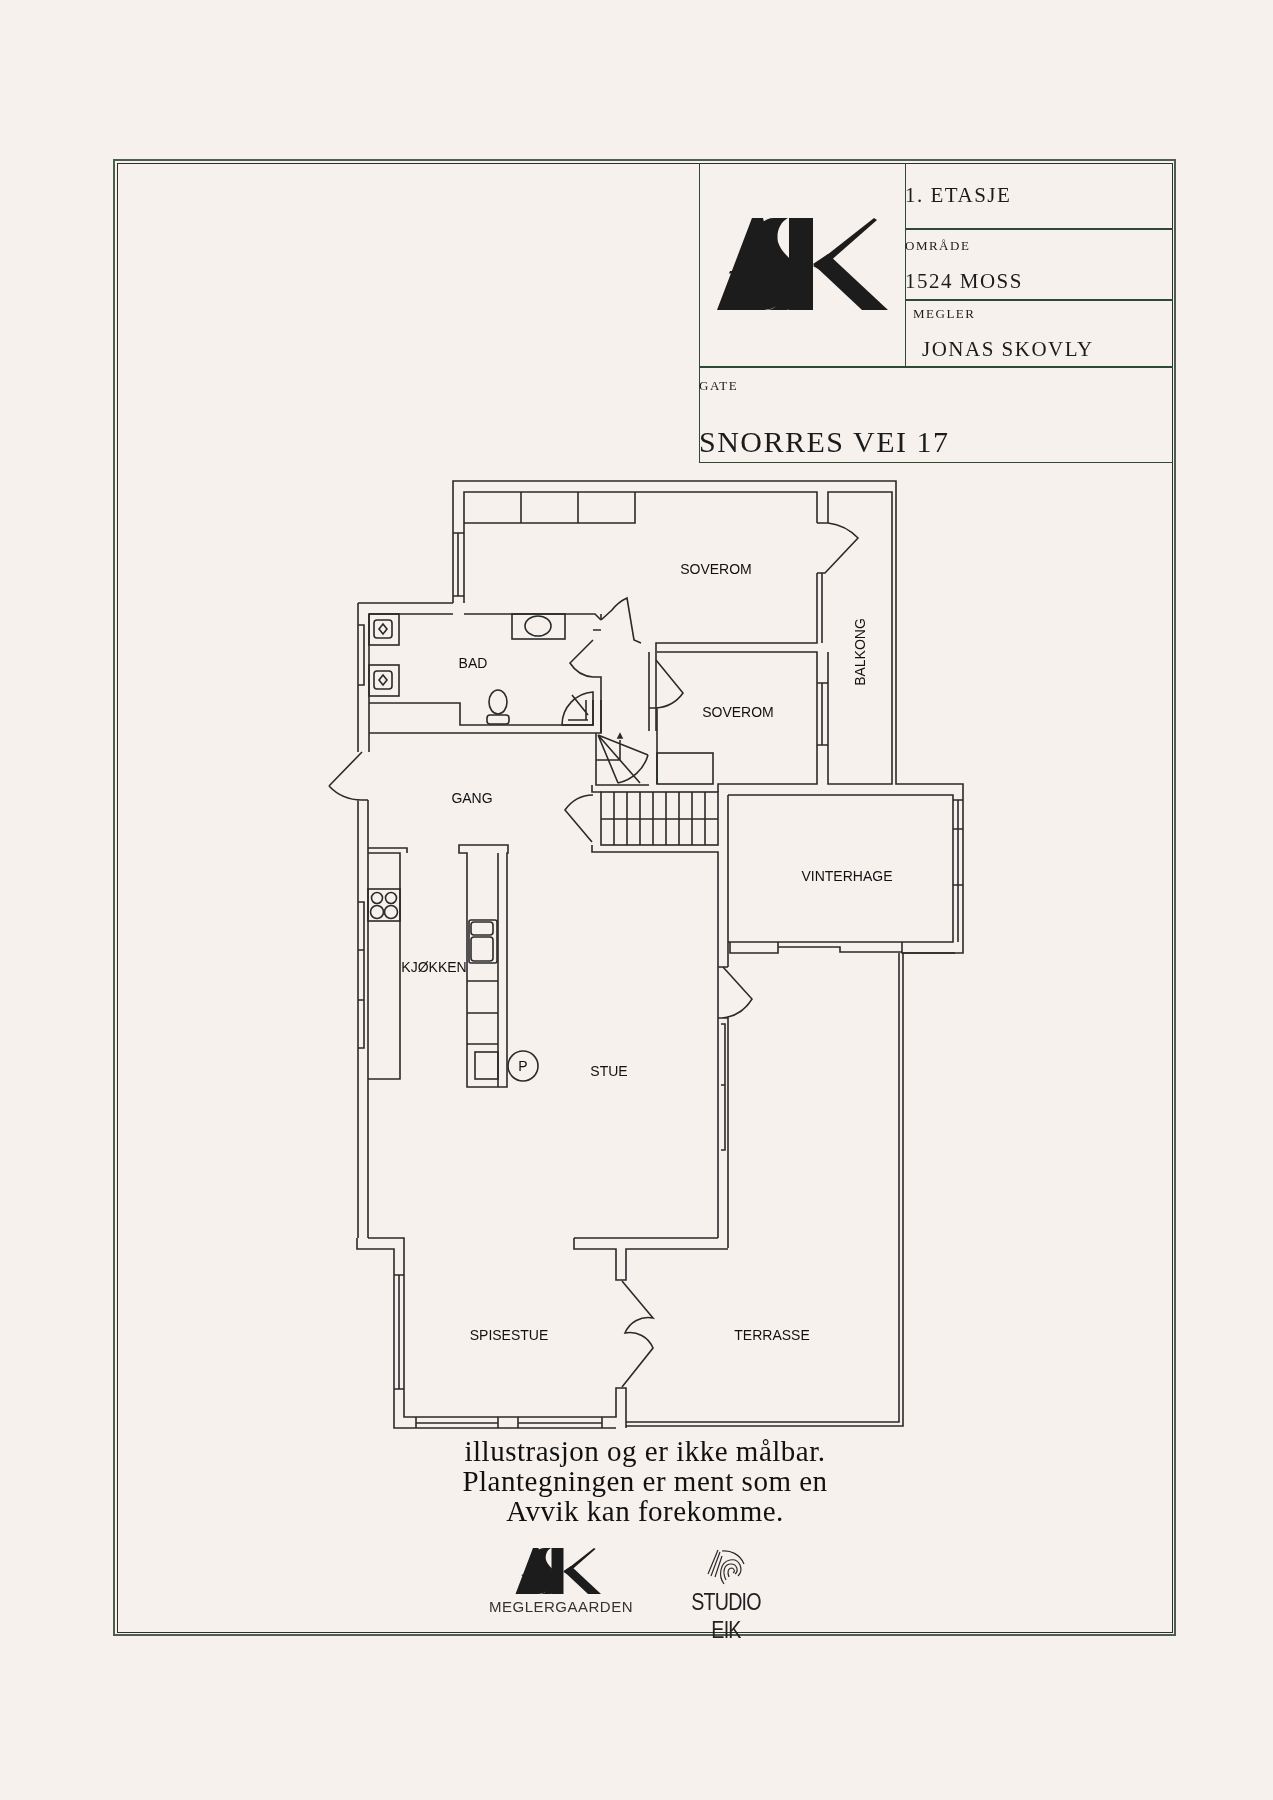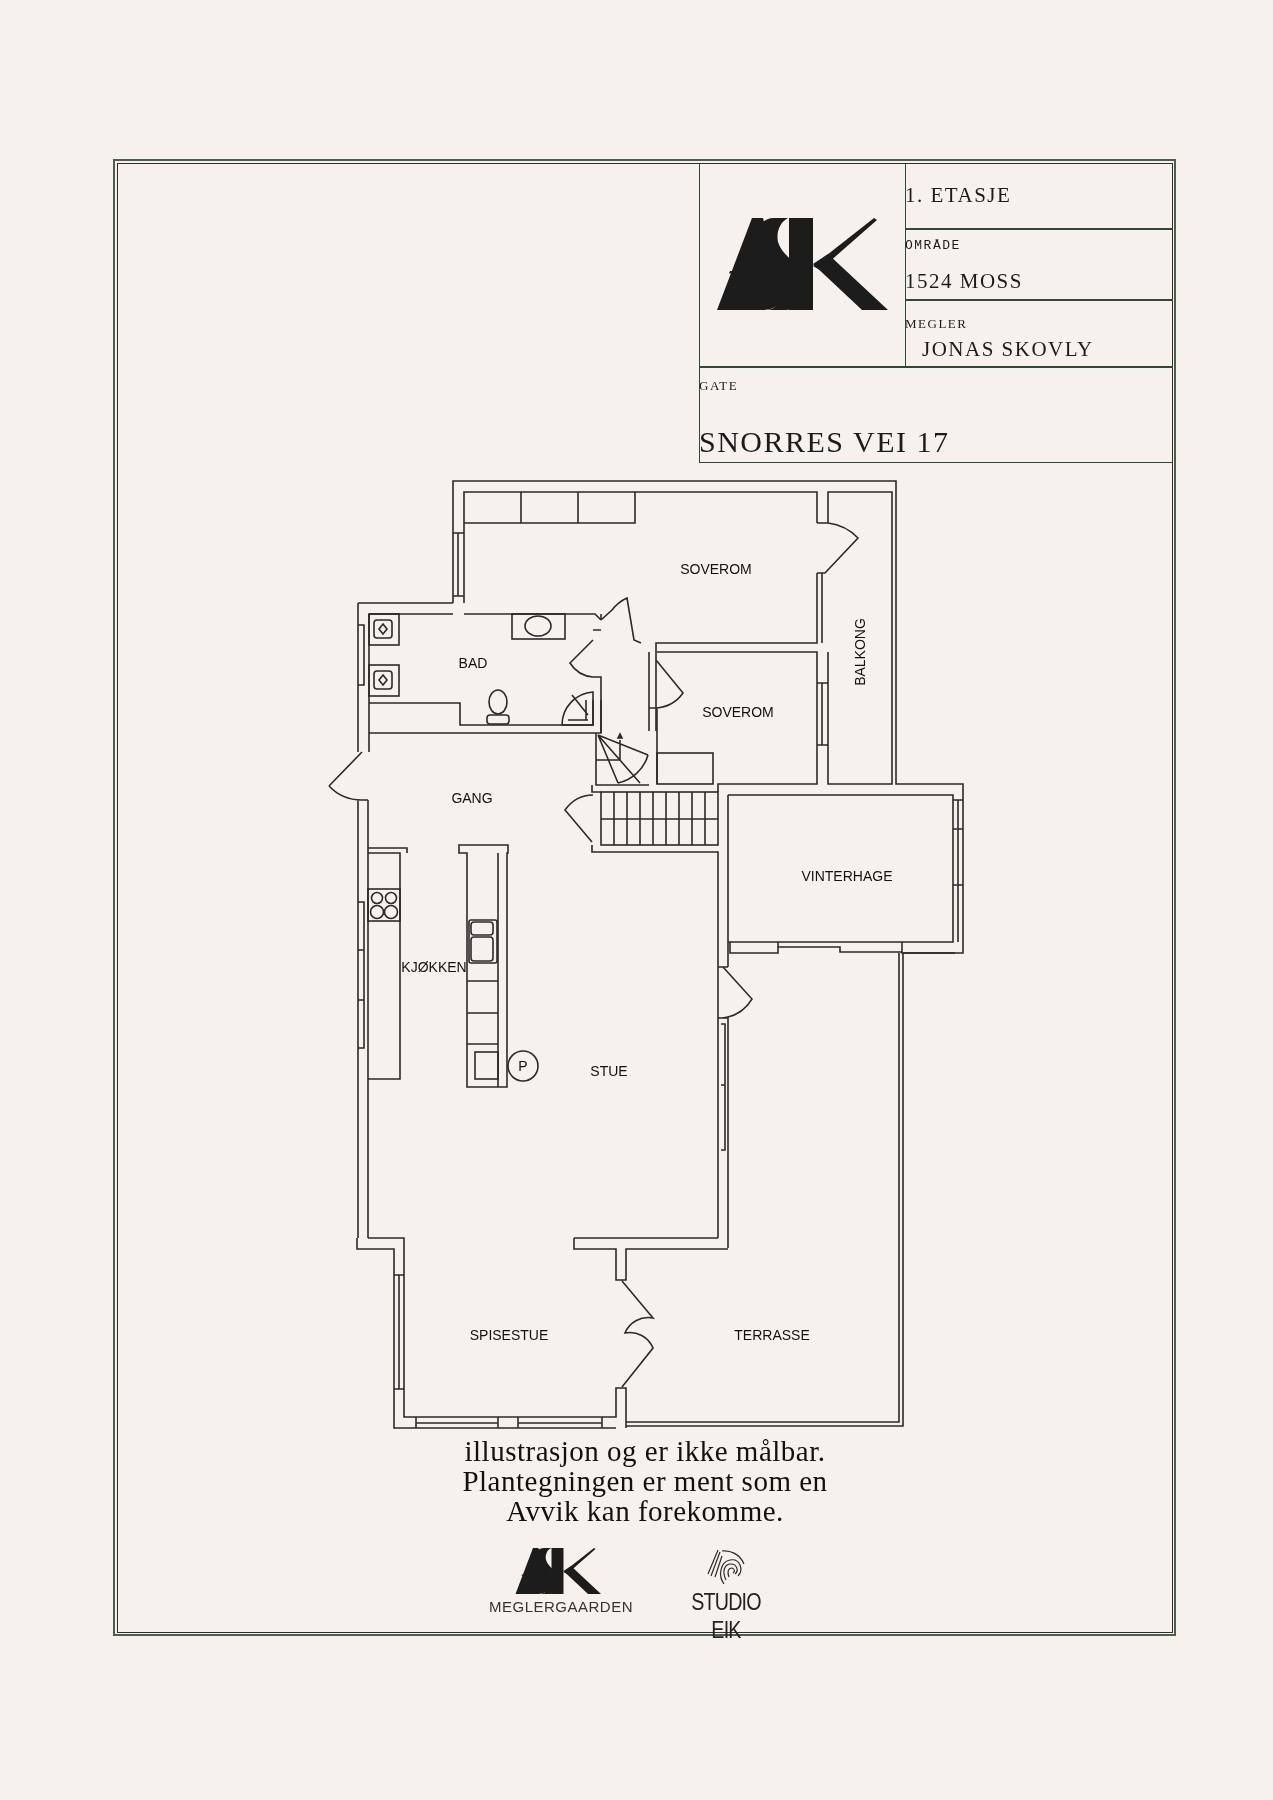--- a/index.html
+++ b/index.html
@@ -39,23 +39,23 @@
 
       <path d="M58 2 C40 2 38 24 48 36 C60 50 70 58 66 80 C64 90 56 94 50 94 L70 94 C88 94 92 76 88 62 C84 48 66 40 62 26 C60 16 64 6 72 2 Z" fill="#1c1c1c"></path>
 
       <rect x="73" y="2" width="24" height="92"></rect>
       <path d="M97 50 L158 2 L161 4 L104 54 Z"></path>
       <path d="M97 48 L112 38 L172 94 L146 94 Z"></path>
     </g>
   </svg>
 
   <div class="tb-text val-mid" style="left:905px;width:268px;top:183px;">1. ETASJE</div>
-  <div class="tb-text lbl-small" style="left:905px;width:314px;top:238px;font-family:Liberation Mono, monospace;">OMRÅDE</div>
+  <div class="tb-text lbl-small" style="left:905px;width:314px;top:238px;">OMRÅDE</div>
   <div class="tb-text val-mid" style="left:905px;width:320px;top:269px;">1524 MOSS</div>
-  <div class="tb-text lbl-small" style="left:905px;width:272px;top:316px;">MEGLER</div>
+  <div class="tb-text lbl-small" style="left:905px;width:272px;top:306px;padding-left:8px;">MEGLER</div>
   <div class="tb-text val-mid" style="left:905px;width:268px;top:337px;padding-left:17px;">JONAS SKOVLY</div>
   <div class="tb-text lbl-small" style="left:699px;width:474px;top:378px;">GATE</div>
   <div class="tb-text val-big" style="left:699px;width:552px;top:425px;">SNORRES VEI 17</div>
 </div>
 
 <svg class="plan" width="1273" height="1800" viewBox="0 0 1273 1800">
   <g fill="none" stroke="#2a2a2a" stroke-width="1.6" stroke-linejoin="miter">
 
     <path d="M453 603 L453 481 L896 481 L896 784 L963 784 L963 953 L903 953 L903 1426 L626 1426"></path>
     <path d="M464 603 L464 492 L817 492 L817 523 M828 523 L828 492 L892 492 L892 784 L828 784 L828 652 M817 573 L817 643 L656 643 L656 731 M649 731 L649 652 M657 652 L817 652 L817 784 L718 784 L718 792"></path>

